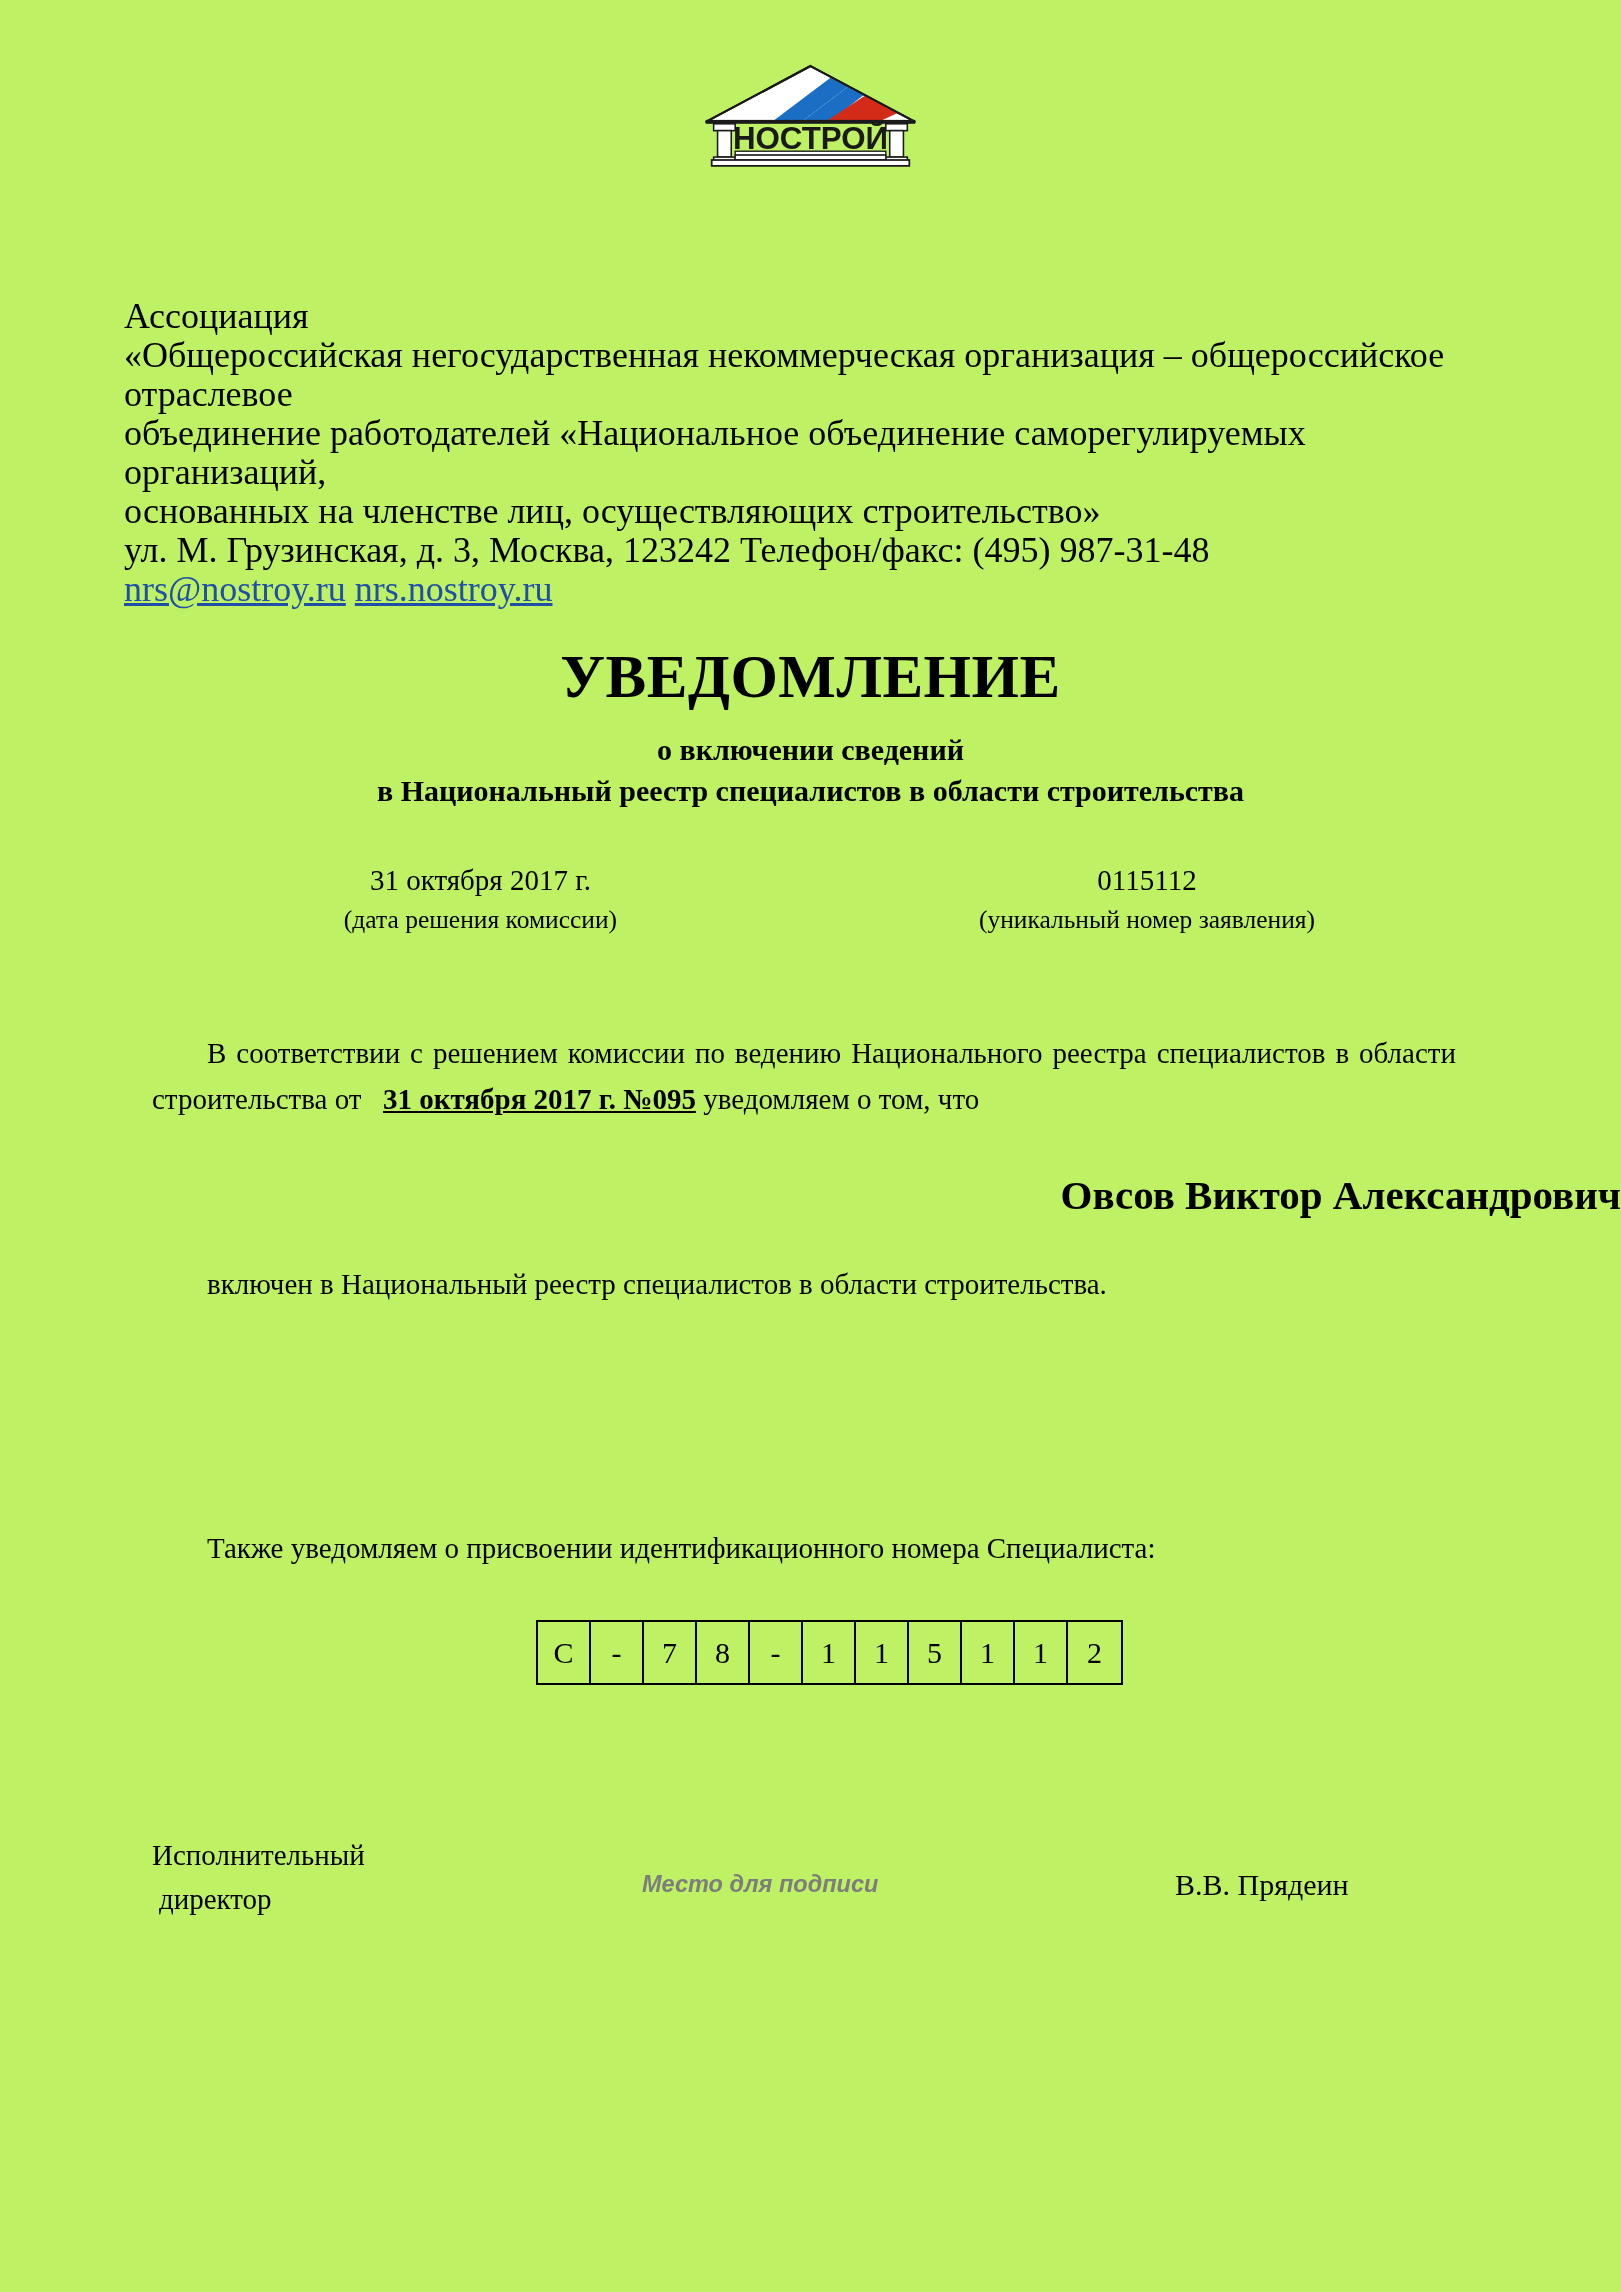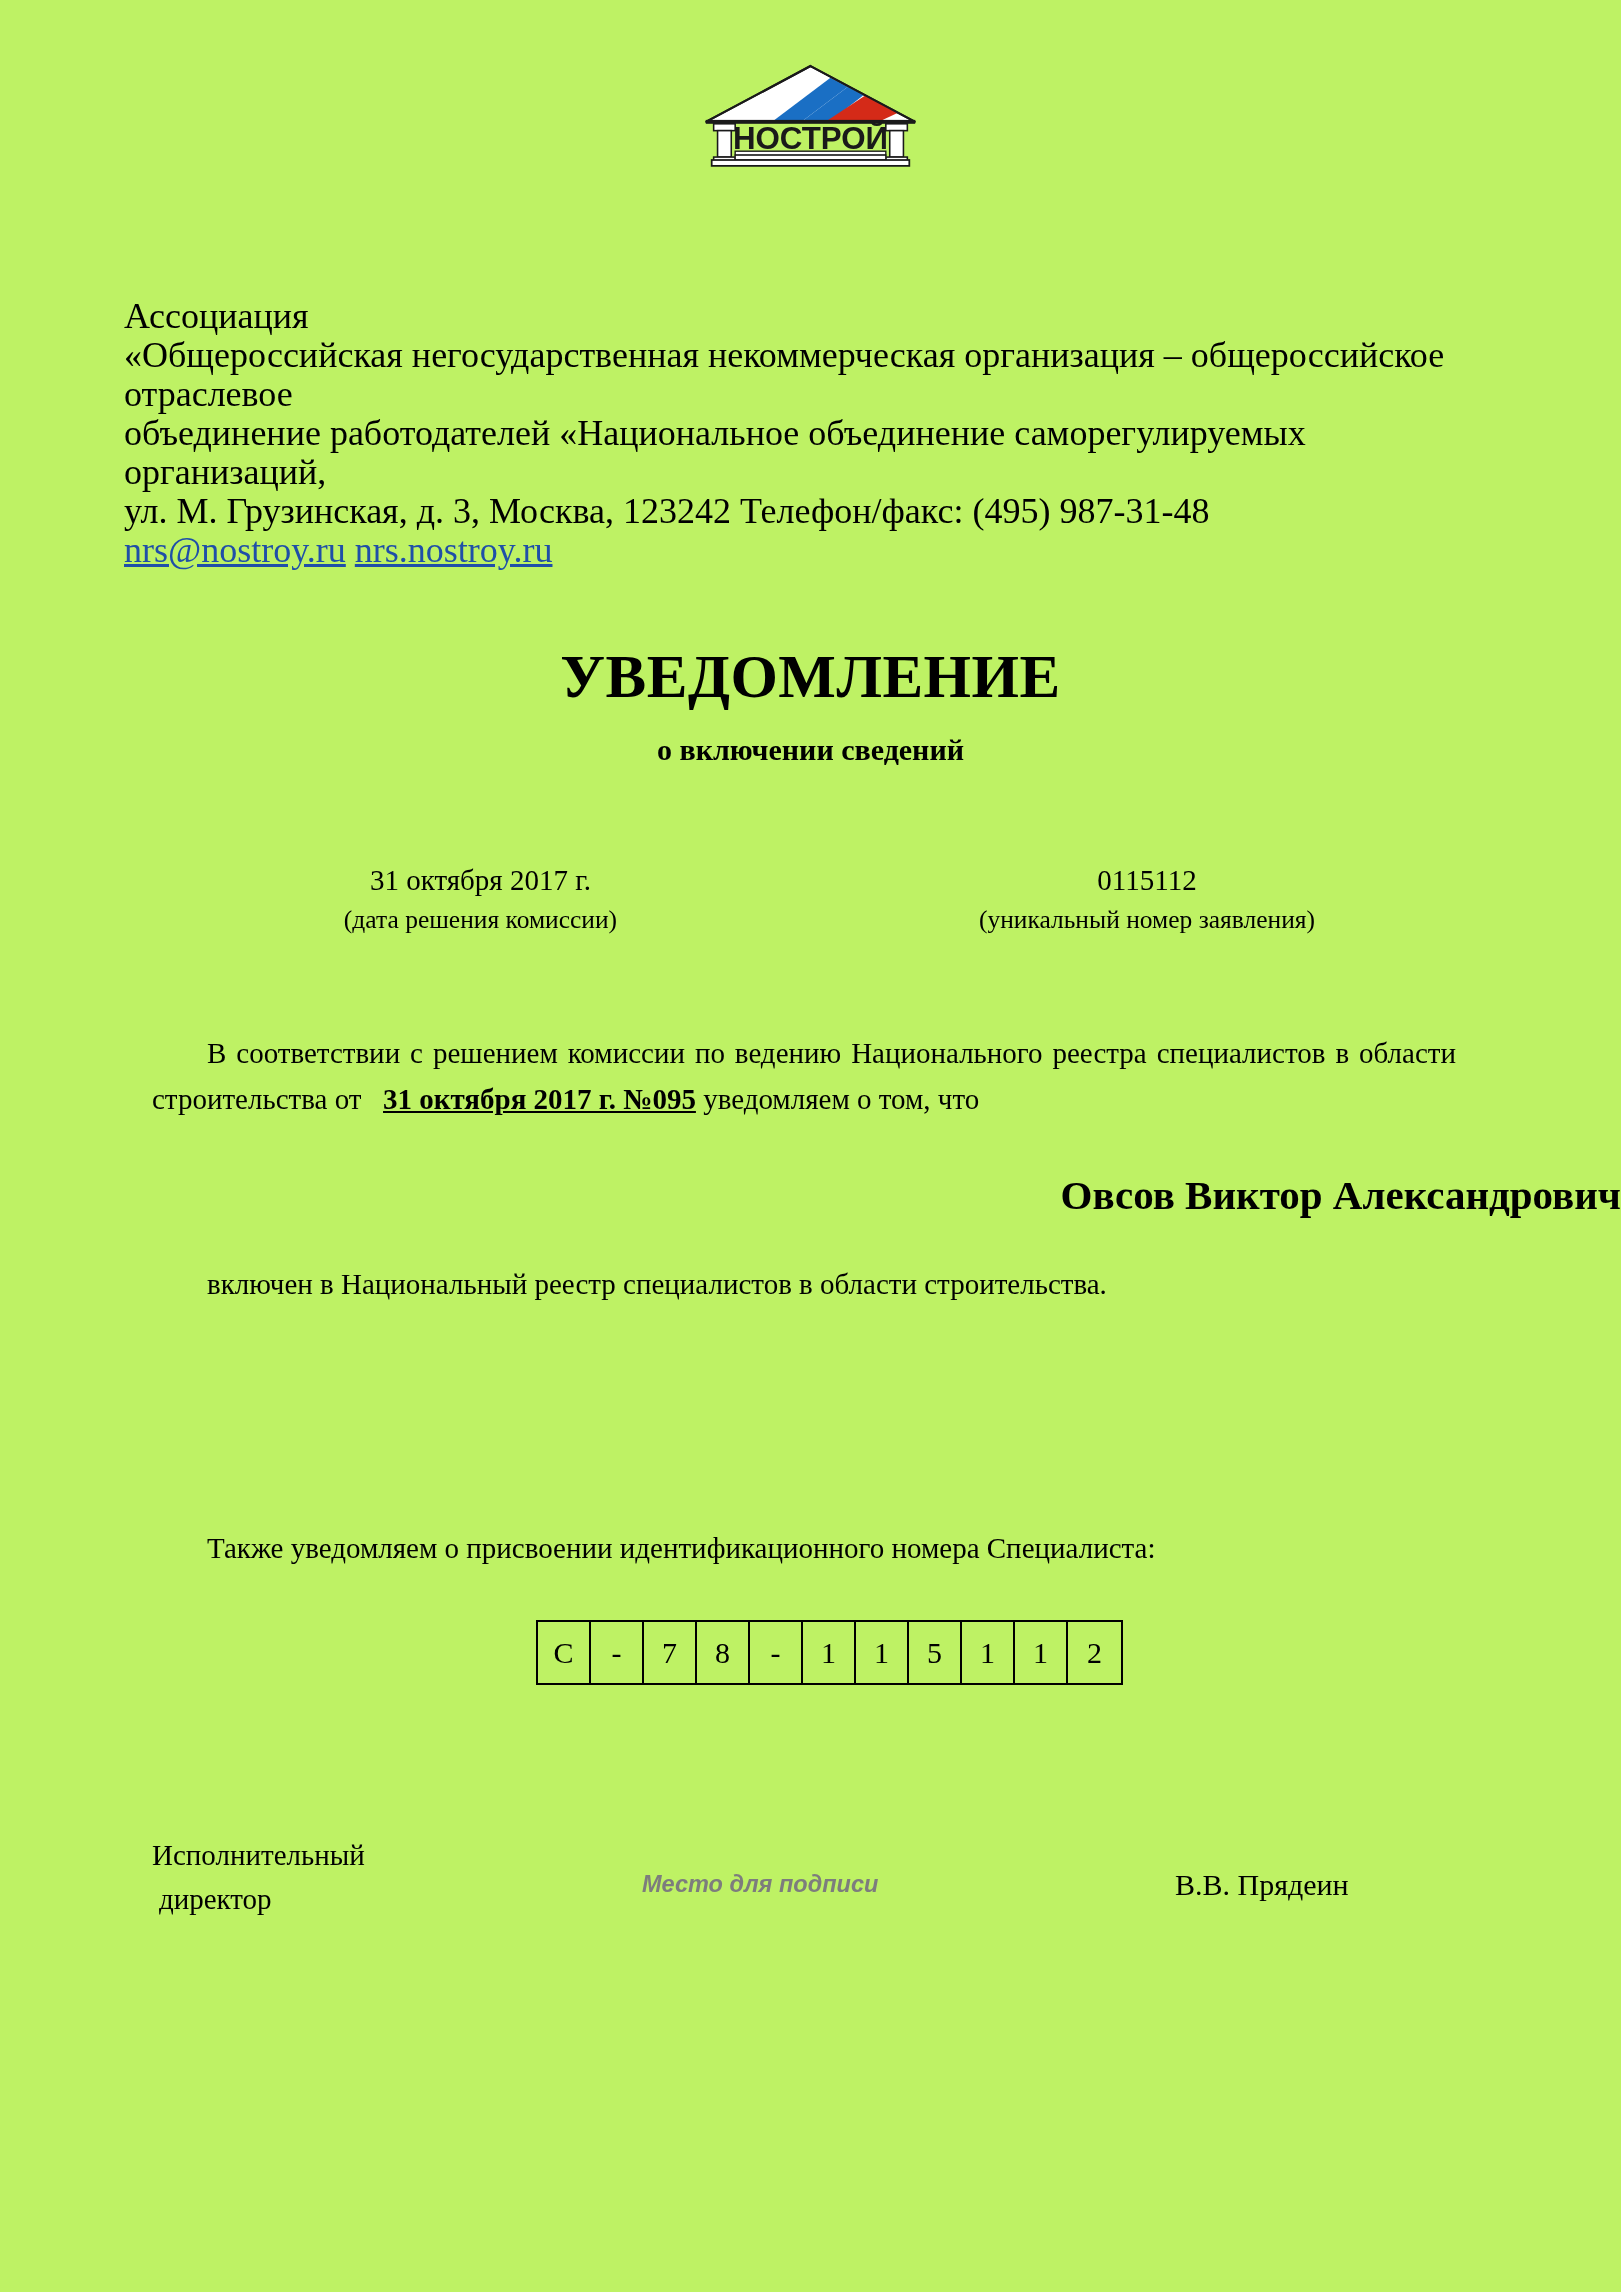--- a/index.html
+++ b/index.html
@@ -229,26 +229,28 @@
       <rect x="38" y="92" width="154" height="4" fill="#ffffff" stroke="#1a1a1a" stroke-width="1.4"></rect>
       <rect x="38" y="96" width="154" height="5" fill="#ffffff" stroke="#1a1a1a" stroke-width="1.4"></rect>
       <rect x="14" y="101" width="202" height="6" fill="#ffffff" stroke="#1a1a1a" stroke-width="1.8"></rect>
     </svg>
   </div>
 
   <div class="org-header">
     <span class="line1">Ассоциация</span>
     <span class="line2">«Общероссийская негосударственная некоммерческая организация – общероссийское отраслевое</span>
     <span class="line3">объединение работодателей «Национальное объединение саморегулируемых организаций,</span>
+    <span class="line4">основанных на членстве лиц, осуществляющих строительство»</span>
     <span class="line5">ул. М. Грузинская, д. 3, Москва, 123242 Телефон/факс: (495) 987-31-48</span>
     <span class="line6"><a class="org-link" href="#">nrs@nostroy.ru</a> <a class="org-link" href="#">nrs.nostroy.ru</a></span>
   </div>
 
   <div class="doc-title">УВЕДОМЛЕНИЕ</div>
   <div class="doc-subtitle1">о включении сведений</div>
+  <div class="doc-subtitle2">в Национальный реестр специалистов в области строительства</div>
 
   <div class="meta-row">
     <div class="meta-col left">
       <span class="meta-value">31 октября 2017 г.</span>
       <span class="meta-caption">(дата решения комиссии)</span>
     </div>
     <div class="meta-col right">
       <span class="meta-value">0115112</span>
       <span class="meta-caption">(уникальный номер заявления)</span>
     </div>

